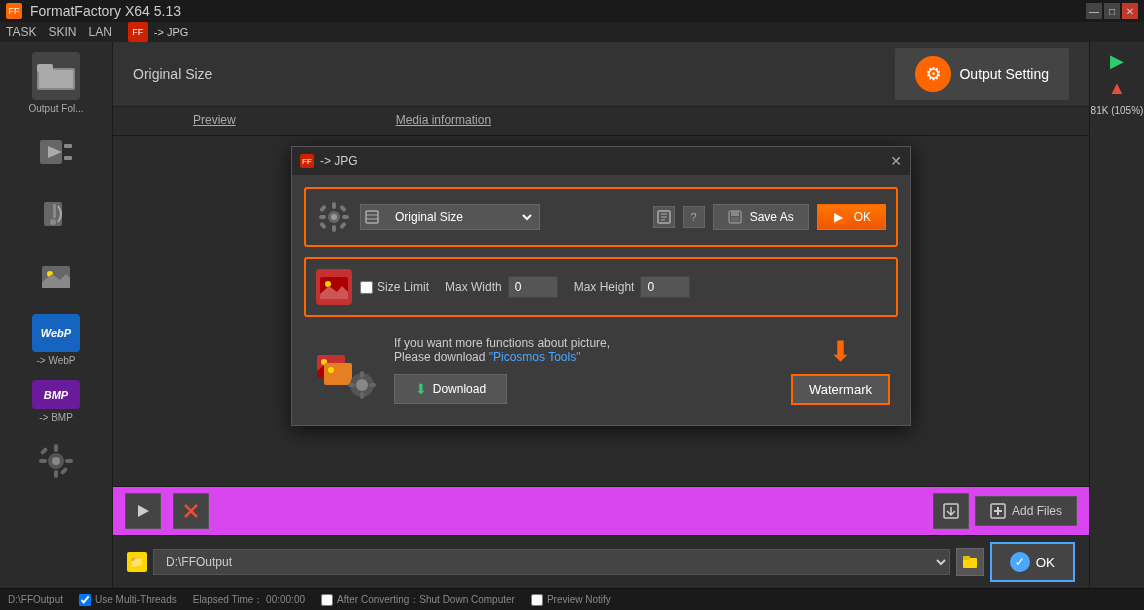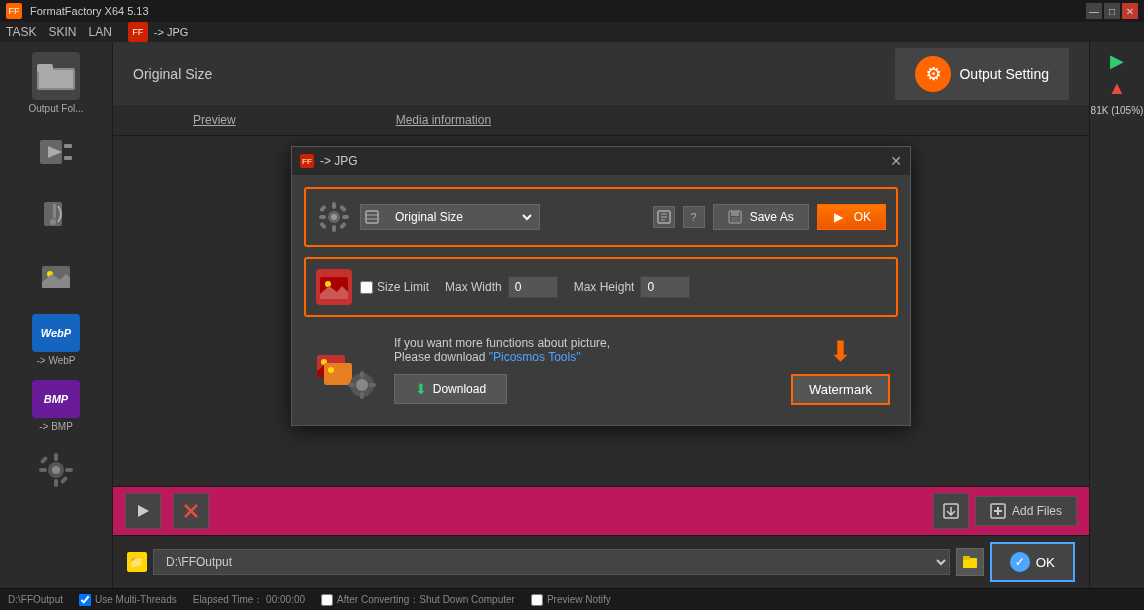--- a/index.html
+++ b/index.html
@@ -2,21 +2,21 @@
 <html><head>
   <meta charset="utf-8">
   <style>
     * { box-sizing: border-box; margin: 0; padding: 0; }
     body { width: 1144px; height: 610px; background: #2b2b2b; font-family: 'Segoe UI', Arial, sans-serif; font-size: 12px; color: #ccc; overflow: hidden; position: relative; }
 
     
     .title-bar { height: 22px; background: #1a1a1a; display: flex; align-items: center; justify-content: space-between; padding: 0 6px; }
     .title-bar-left { display: flex; align-items: center; gap: 8px; }
     .title-bar-icon { width: 16px; height: 16px; background: #ff6600; border-radius: 2px; display: flex; align-items: center; justify-content: center; font-size: 9px; color: white; }
-    .title-bar-text { color: #ccc; font-size: 11px; }
+    .title-bar-text { color: #ccc; font-size: 14px; }
     .title-bar-controls { display: flex; gap: 2px; }
     .title-btn { width: 16px; height: 16px; background: #444; border: none; color: #ccc; cursor: pointer; font-size: 10px; display: flex; align-items: center; justify-content: center; }
     .title-btn.close { background: #c0392b; }
 
     
     .menu-bar { height: 20px; background: #222; display: flex; align-items: center; padding: 0 6px; gap: 12px; }
     .menu-item { color: #bbb; font-size: 12px; cursor: pointer; }
 
     
     .main-layout { display: flex; height: calc(610px - 42px); }
@@ -174,21 +174,21 @@
           </svg>
       </div>
     </div>
 
     <div class="sidebar-item">
       <div class="sidebar-icon" style="background:#1565c0;border-radius:4px;display:flex;align-items:center;justify-content:center;font-size:11px;font-weight:bold;color:#fff;width:48px;height:38px;">WebP</div>
       <span class="sidebar-label">-&gt; WebP</span>
     </div>
 
     <div class="sidebar-item">
-      <div class="sidebar-icon" style="background:#6a1b9a;border-radius:4px;display:flex;align-items:center;justify-content:center;font-size:11px;font-weight:bold;color:#fff;width:48px;height:38px;">BMP</div>
+      <div class="sidebar-icon" style="background:#6a1b9a;border-radius:4px;display:flex;align-items:center;justify-content:center;font-size:11px;font-weight:bold;color:#fff;width:48px;height:29px;">BMP</div>
       <span class="sidebar-label">-&gt; BMP</span>
     </div>
 
     <div class="sidebar-item">
       <div class="sidebar-icon" style="display:flex;align-items:center;justify-content:center;">
         <svg width="38" height="38" viewBox="0 0 38 38">
             <circle cx="19" cy="19" r="8" fill="#555"></circle>
             <circle cx="19" cy="19" r="4" fill="#888"></circle>
           <rect x="17" y="2" width="4" height="8" rx="2" fill="#666"></rect>
           <rect x="17" y="28" width="4" height="8" rx="2" fill="#666"></rect>
@@ -354,21 +354,21 @@
               </div>
             </div>
 
           </div>
         </div>
       </div>
     </div>
 
     <div style="background:#2b2b2b;border-top:1px solid #1a1a1a;">
 
-      <div style="display:flex;align-items:flex-end;padding:6px 12px;gap:12px;background:#be185d;">
+      <div style="display:flex;align-items:flex-end;padding:6px 12px;gap:12px;background:#d946ef;">
         <button class="bottom-btn" title="Go">
           <svg width="18" height="18" viewBox="0 0 18 18">
               <polygon points="4,3 15,9 4,15" fill="#ccc"></polygon>
             </svg>
         </button>
         <button class="bottom-btn" title="Delete">
           <svg width="18" height="18" viewBox="0 0 18 18">
               <line x1="3" y1="3" x2="15" y2="15" stroke="#e74c3c" stroke-width="2.5"></line>
               <line x1="15" y1="3" x2="3" y2="15" stroke="#e74c3c" stroke-width="2.5"></line>
             </svg>

